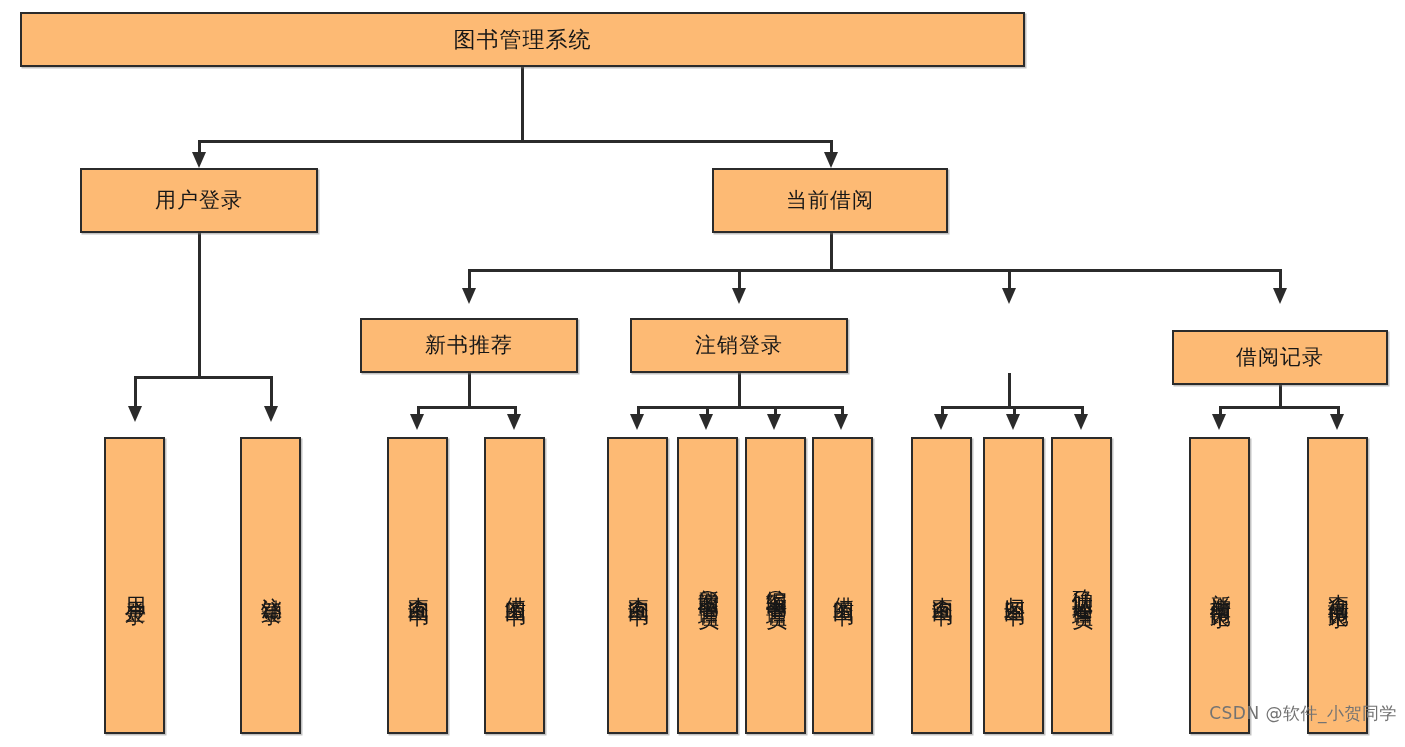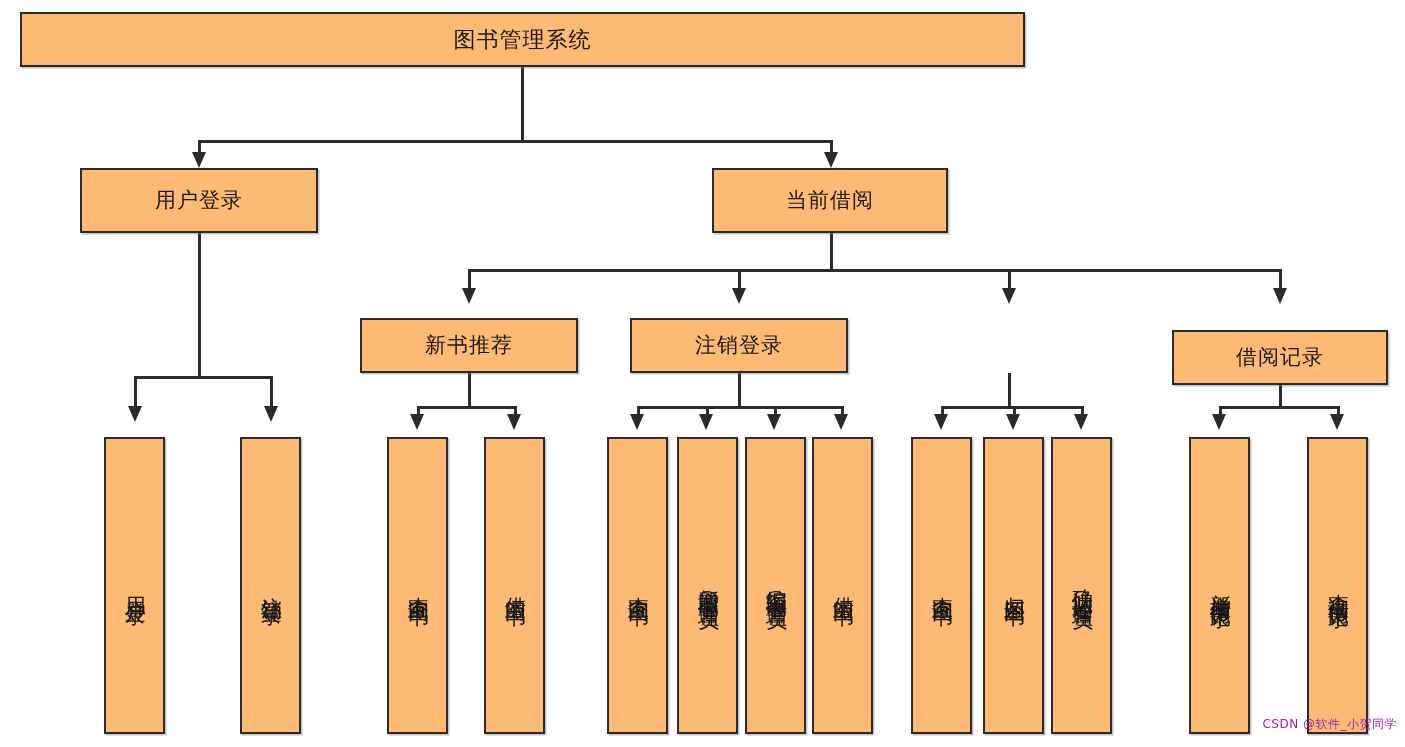--- a/index.html
+++ b/index.html
@@ -65,23 +65,23 @@
     width:0;height:0;
     border-left:7.5px solid transparent;
     border-right:7.5px solid transparent;
     border-top:16px solid #2b2b2b;
   }
 
   
   #watermark{
     position:absolute;
     right:8px;
-    bottom:14px;
-    font-size:12px;
-    color:#a21caf;
+    bottom:22px;
+    font-size:17px;
+    color:#737373;
     letter-spacing:.5px;
     white-space:nowrap;
     pointer-events:none;
   }
 </style>
 </head>
 <body>
 
 <div id="canvas">
 

